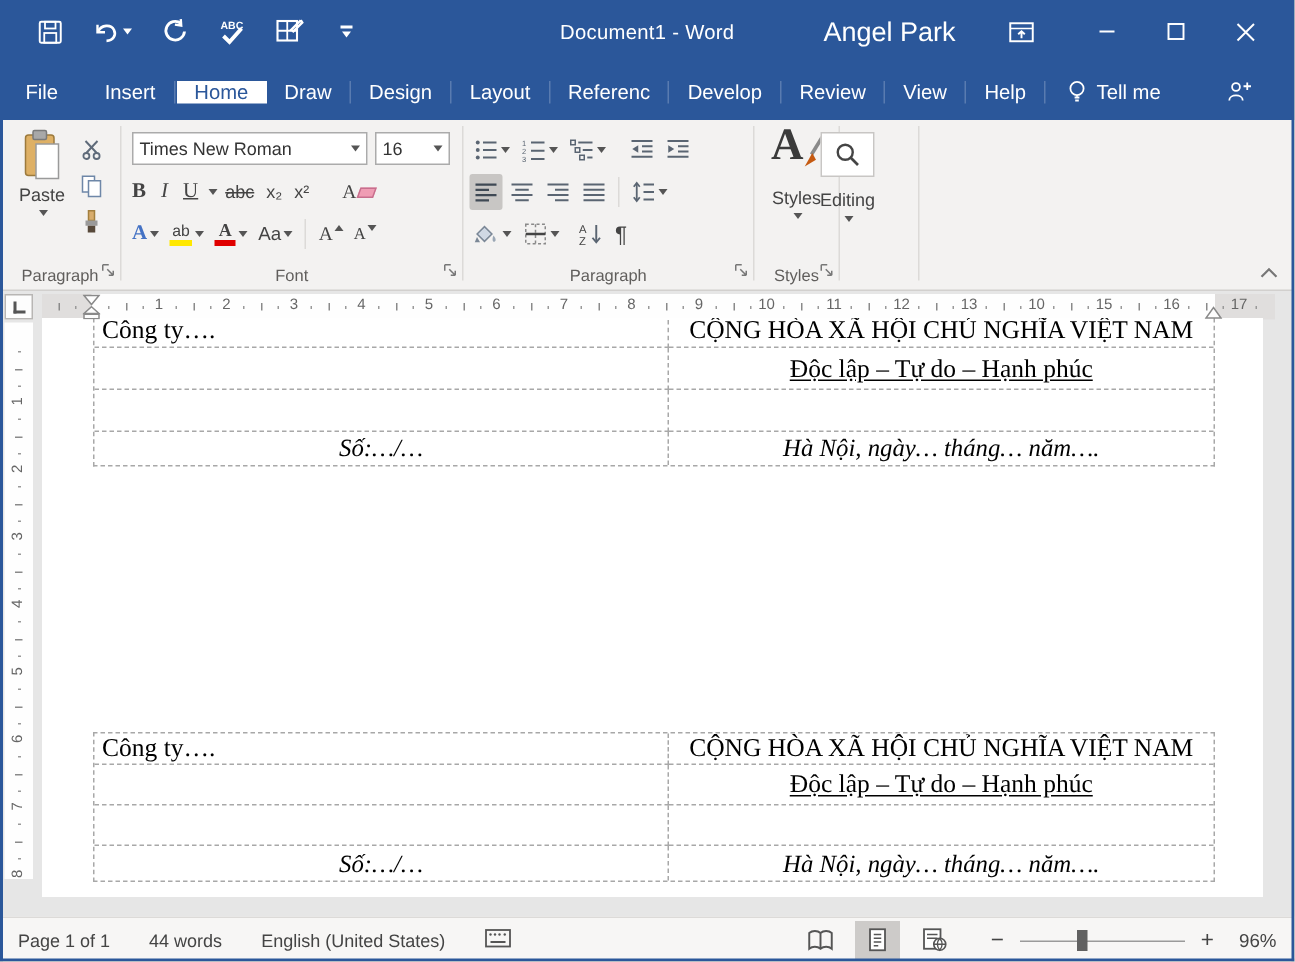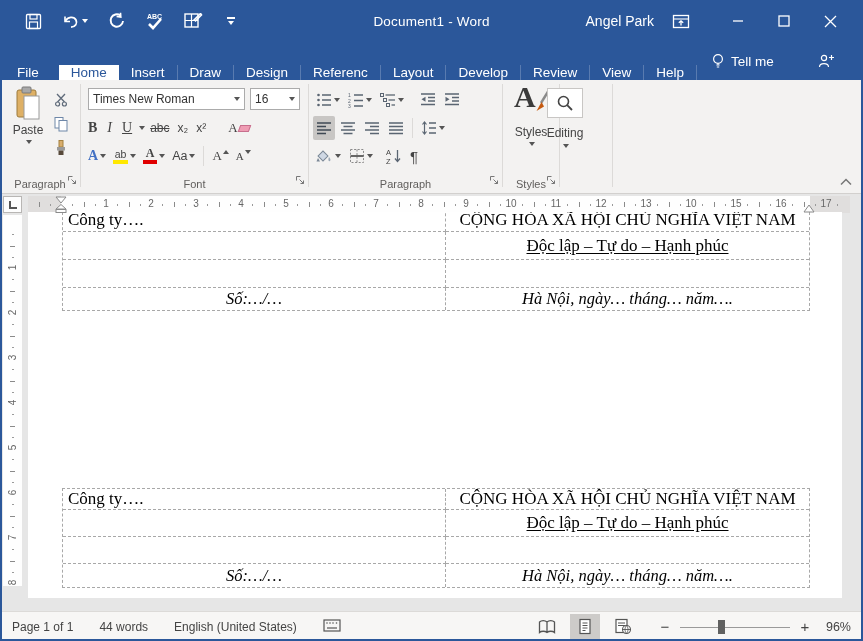--- a/index.html
+++ b/index.html
@@ -8,27 +8,27 @@
     font-family:"Liberation Sans","DejaVu Sans",sans-serif;-webkit-font-smoothing:antialiased;}
   .frame{position:absolute;inset:0;border:2px solid #2b579a;border-top:none;pointer-events:none;z-index:60;}
 
   
   .titlebar{position:absolute;left:0;top:0;width:863px;height:42px;background:#2b579a;color:#fff;}
   .qat{position:absolute;left:22px;top:0;height:42px;display:flex;align-items:center;gap:16px;}
   .qbtn{display:flex;align-items:center;justify-content:center;width:22px;height:22px;cursor:default;}
   .qcaret{width:0;height:0;border-left:3px solid transparent;border-right:3px solid transparent;border-top:4px solid #fff;margin-left:2px;}
   .doc-title{position:absolute;left:0;top:0;width:100%;height:42px;display:flex;align-items:center;justify-content:center;font-size:13.5px;letter-spacing:.2px;}
   .tb-right{position:absolute;right:10px;top:0;height:42px;display:flex;align-items:center;gap:0;}
-  .username{font-size:14px;margin-right:7px;}
+  .username{font-size:18px;margin-right:24px;}
   .winbtn{width:46px;height:42px;display:flex;align-items:center;justify-content:center;}
   .ribbon-opts{width:40px;height:42px;display:flex;align-items:center;justify-content:center;margin-right:14px;}
 
   
   .tabrow{position:absolute;left:0;top:42px;width:863px;height:38px;background:#2b579a;display:flex;align-items:stretch;color:#fff;font-size:13.5px;}
-  .tabs-strip{display:flex;align-items:flex-end;}
+  .tabs-strip{display:flex;align-items:center;}
   .tab{display:flex;align-items:center;padding:0 12px;border-right:1px solid rgba(255,255,255,.22);cursor:default;}
   .tabs-strip .tab:first-child{padding:0 17px;margin-right:2px;border-right:none;}
   .tab.active{background:#fff;color:#2b579a;border-right:none;margin-left:1px;}
   .tellme{display:flex;align-items:center;gap:6px;padding:0 14px;}
   .share{display:flex;align-items:center;gap:6px;padding:0 14px;margin-left:auto;margin-right:14px;}
 
   
   .ribbon{position:absolute;left:0;top:80px;width:863px;height:114px;background:#f3f2f1;border-bottom:1px solid #d2d0ce;font-size:12px;color:#444;}
   .gsep{position:absolute;top:4px;bottom:6px;width:1px;background:#dcdad8;}
   .group{position:absolute;top:0;height:112px;}
@@ -156,26 +156,26 @@
         <svg width="13" height="13" viewBox="0 0 13 13">
             <path d="M1 1 L12 12 M12 1 L1 12" stroke="#fff" stroke-width="1.3"></path>
           </svg>
       </div>
     </div>
   </div>
 
   <div class="tabrow">
     <div class="tabs-strip" id="tabs-strip">
         <div class="tab">File</div>
+        <div class="tab">Insert</div>
         <div class="tab active">Home</div>
-        <div class="tab">Insert</div>
         <div class="tab">Draw</div>
         <div class="tab">Design</div>
+        <div class="tab">Layout</div>
         <div class="tab">Referenc</div>
-        <div class="tab">Layout</div>
         <div class="tab">Develop</div>
         <div class="tab">Review</div>
         <div class="tab">View</div>
         <div class="tab">Help</div>
       </div>
     <div class="tellme">
       <svg width="14" height="17" viewBox="0 0 14 17">
           <circle cx="7" cy="6" r="4.4" fill="none" stroke="#fff" stroke-width="1.2"></circle>
           <path d="M5.4 12 H8.6 M5.8 14 H8.2" stroke="#fff" stroke-width="1.2"></path>
           <path d="M7 10.4 V12" stroke="#fff" stroke-width="1"></path>

